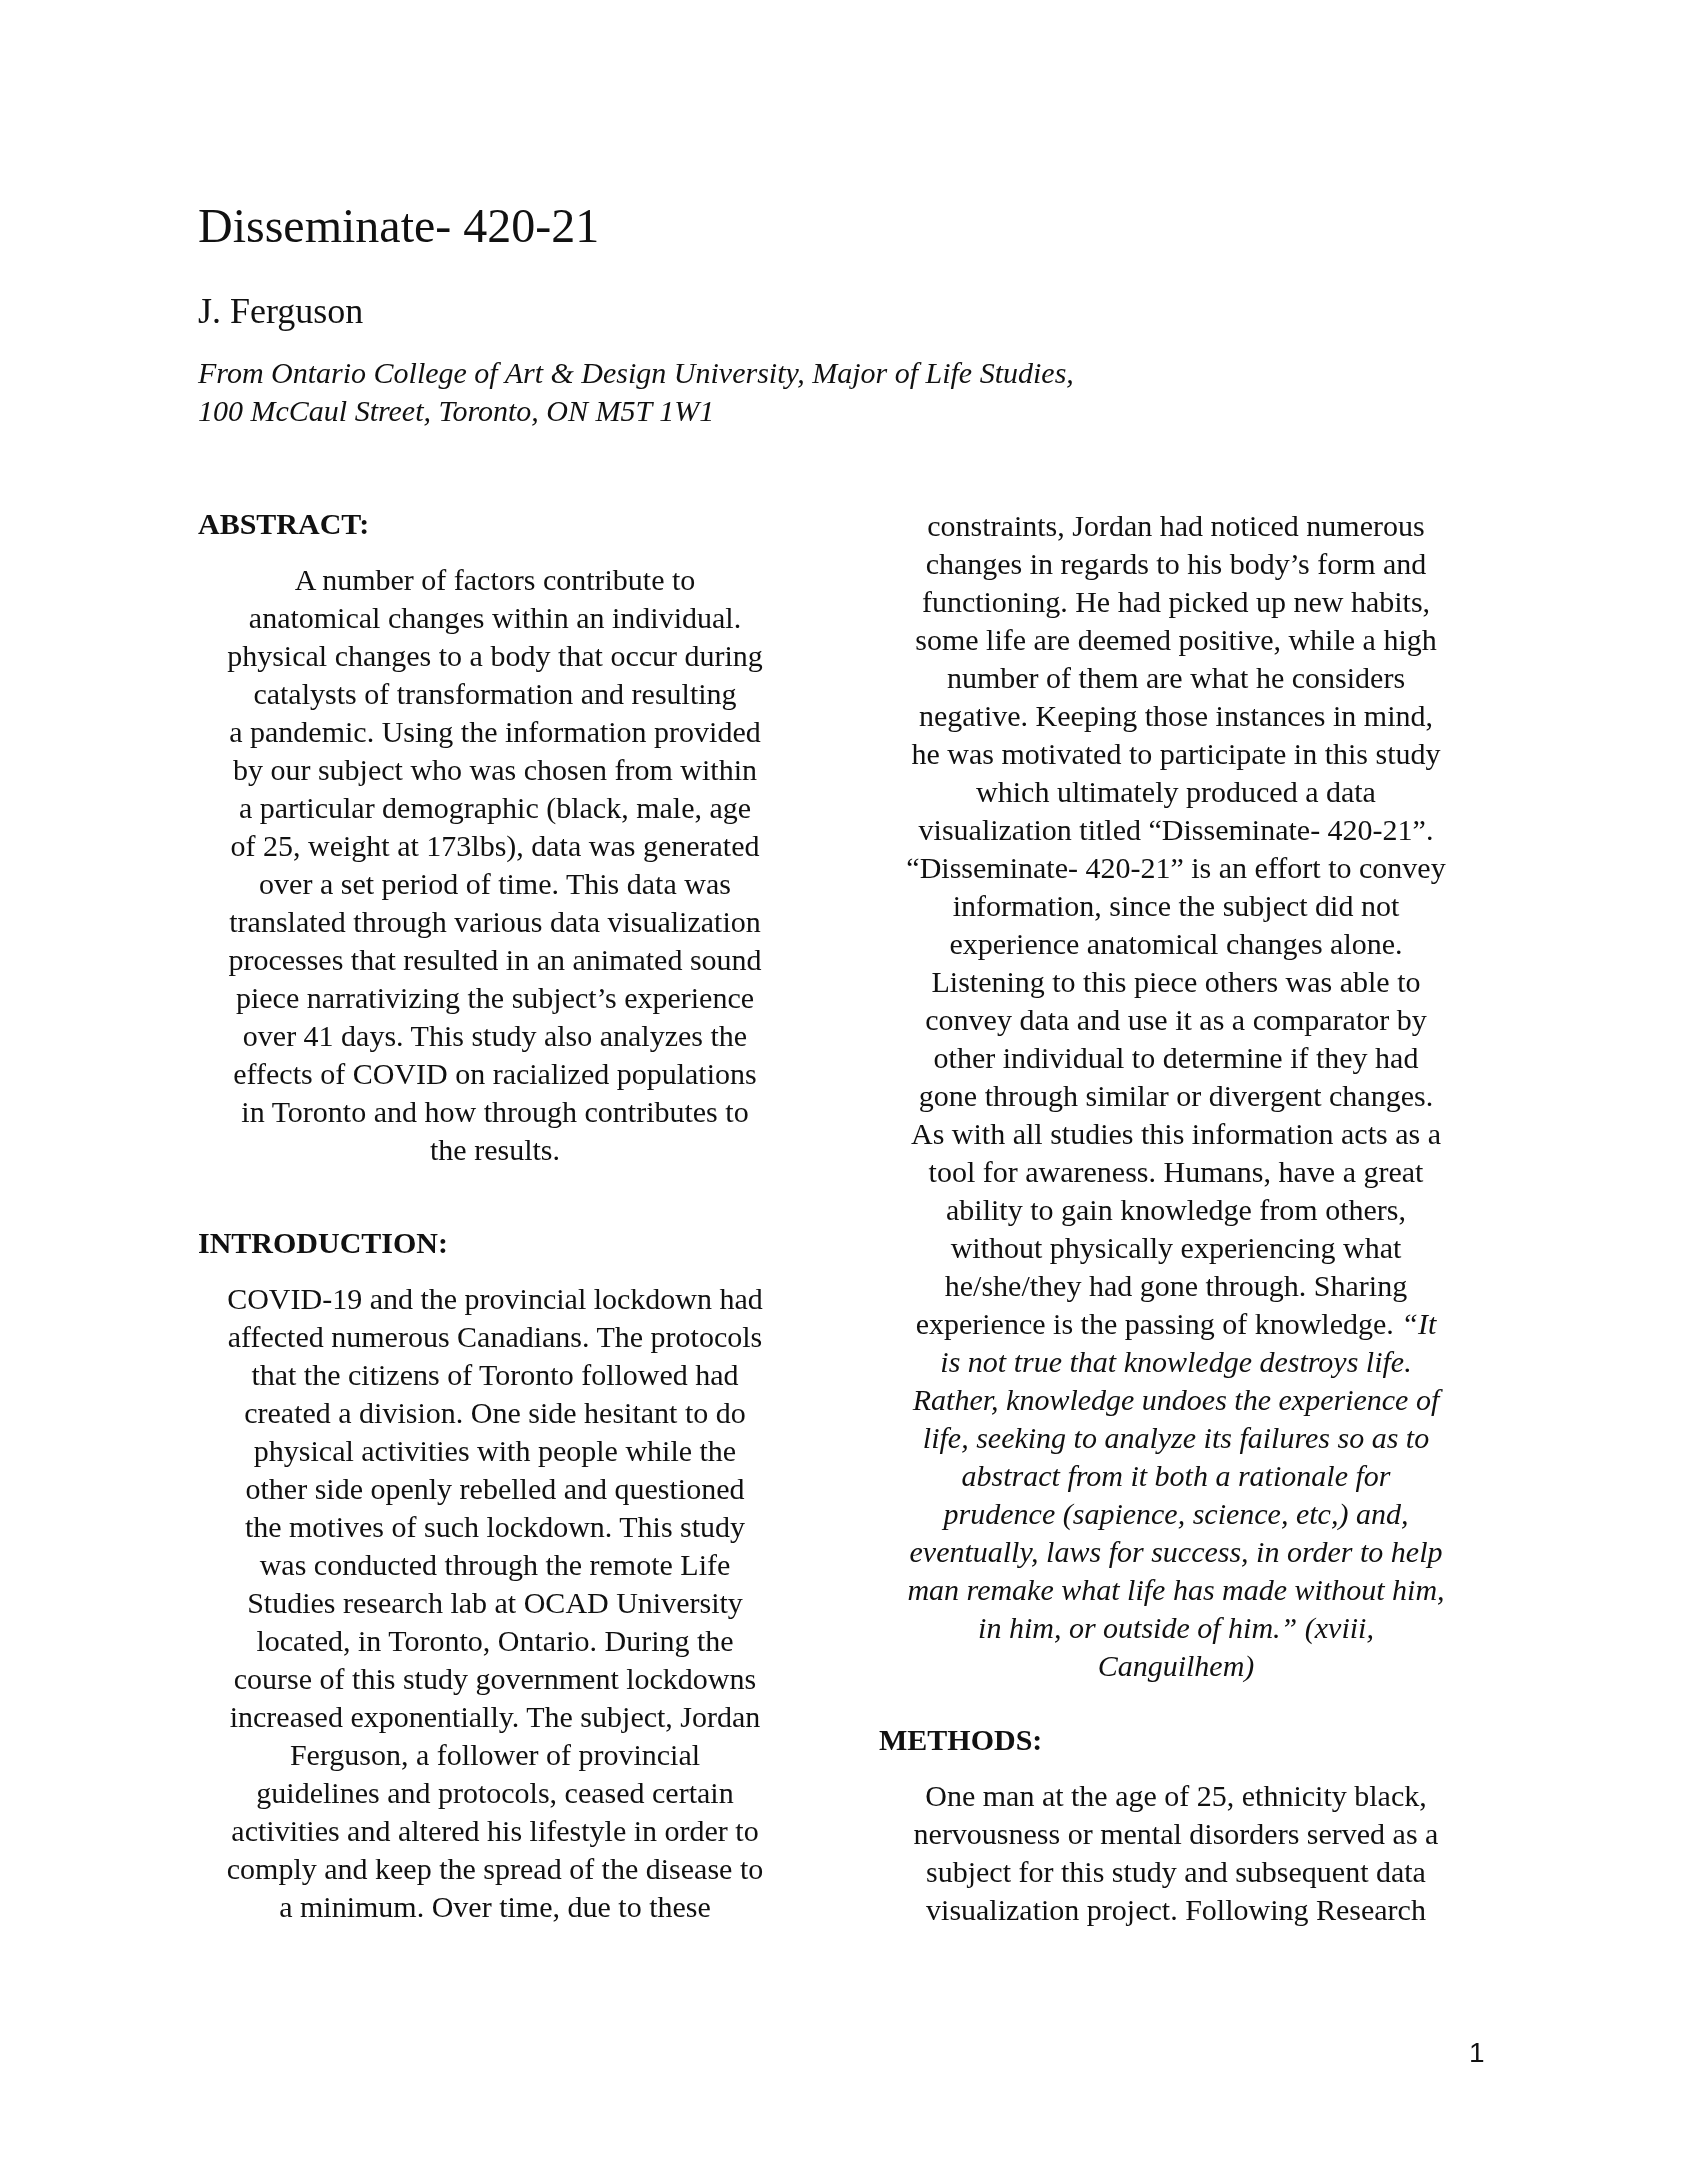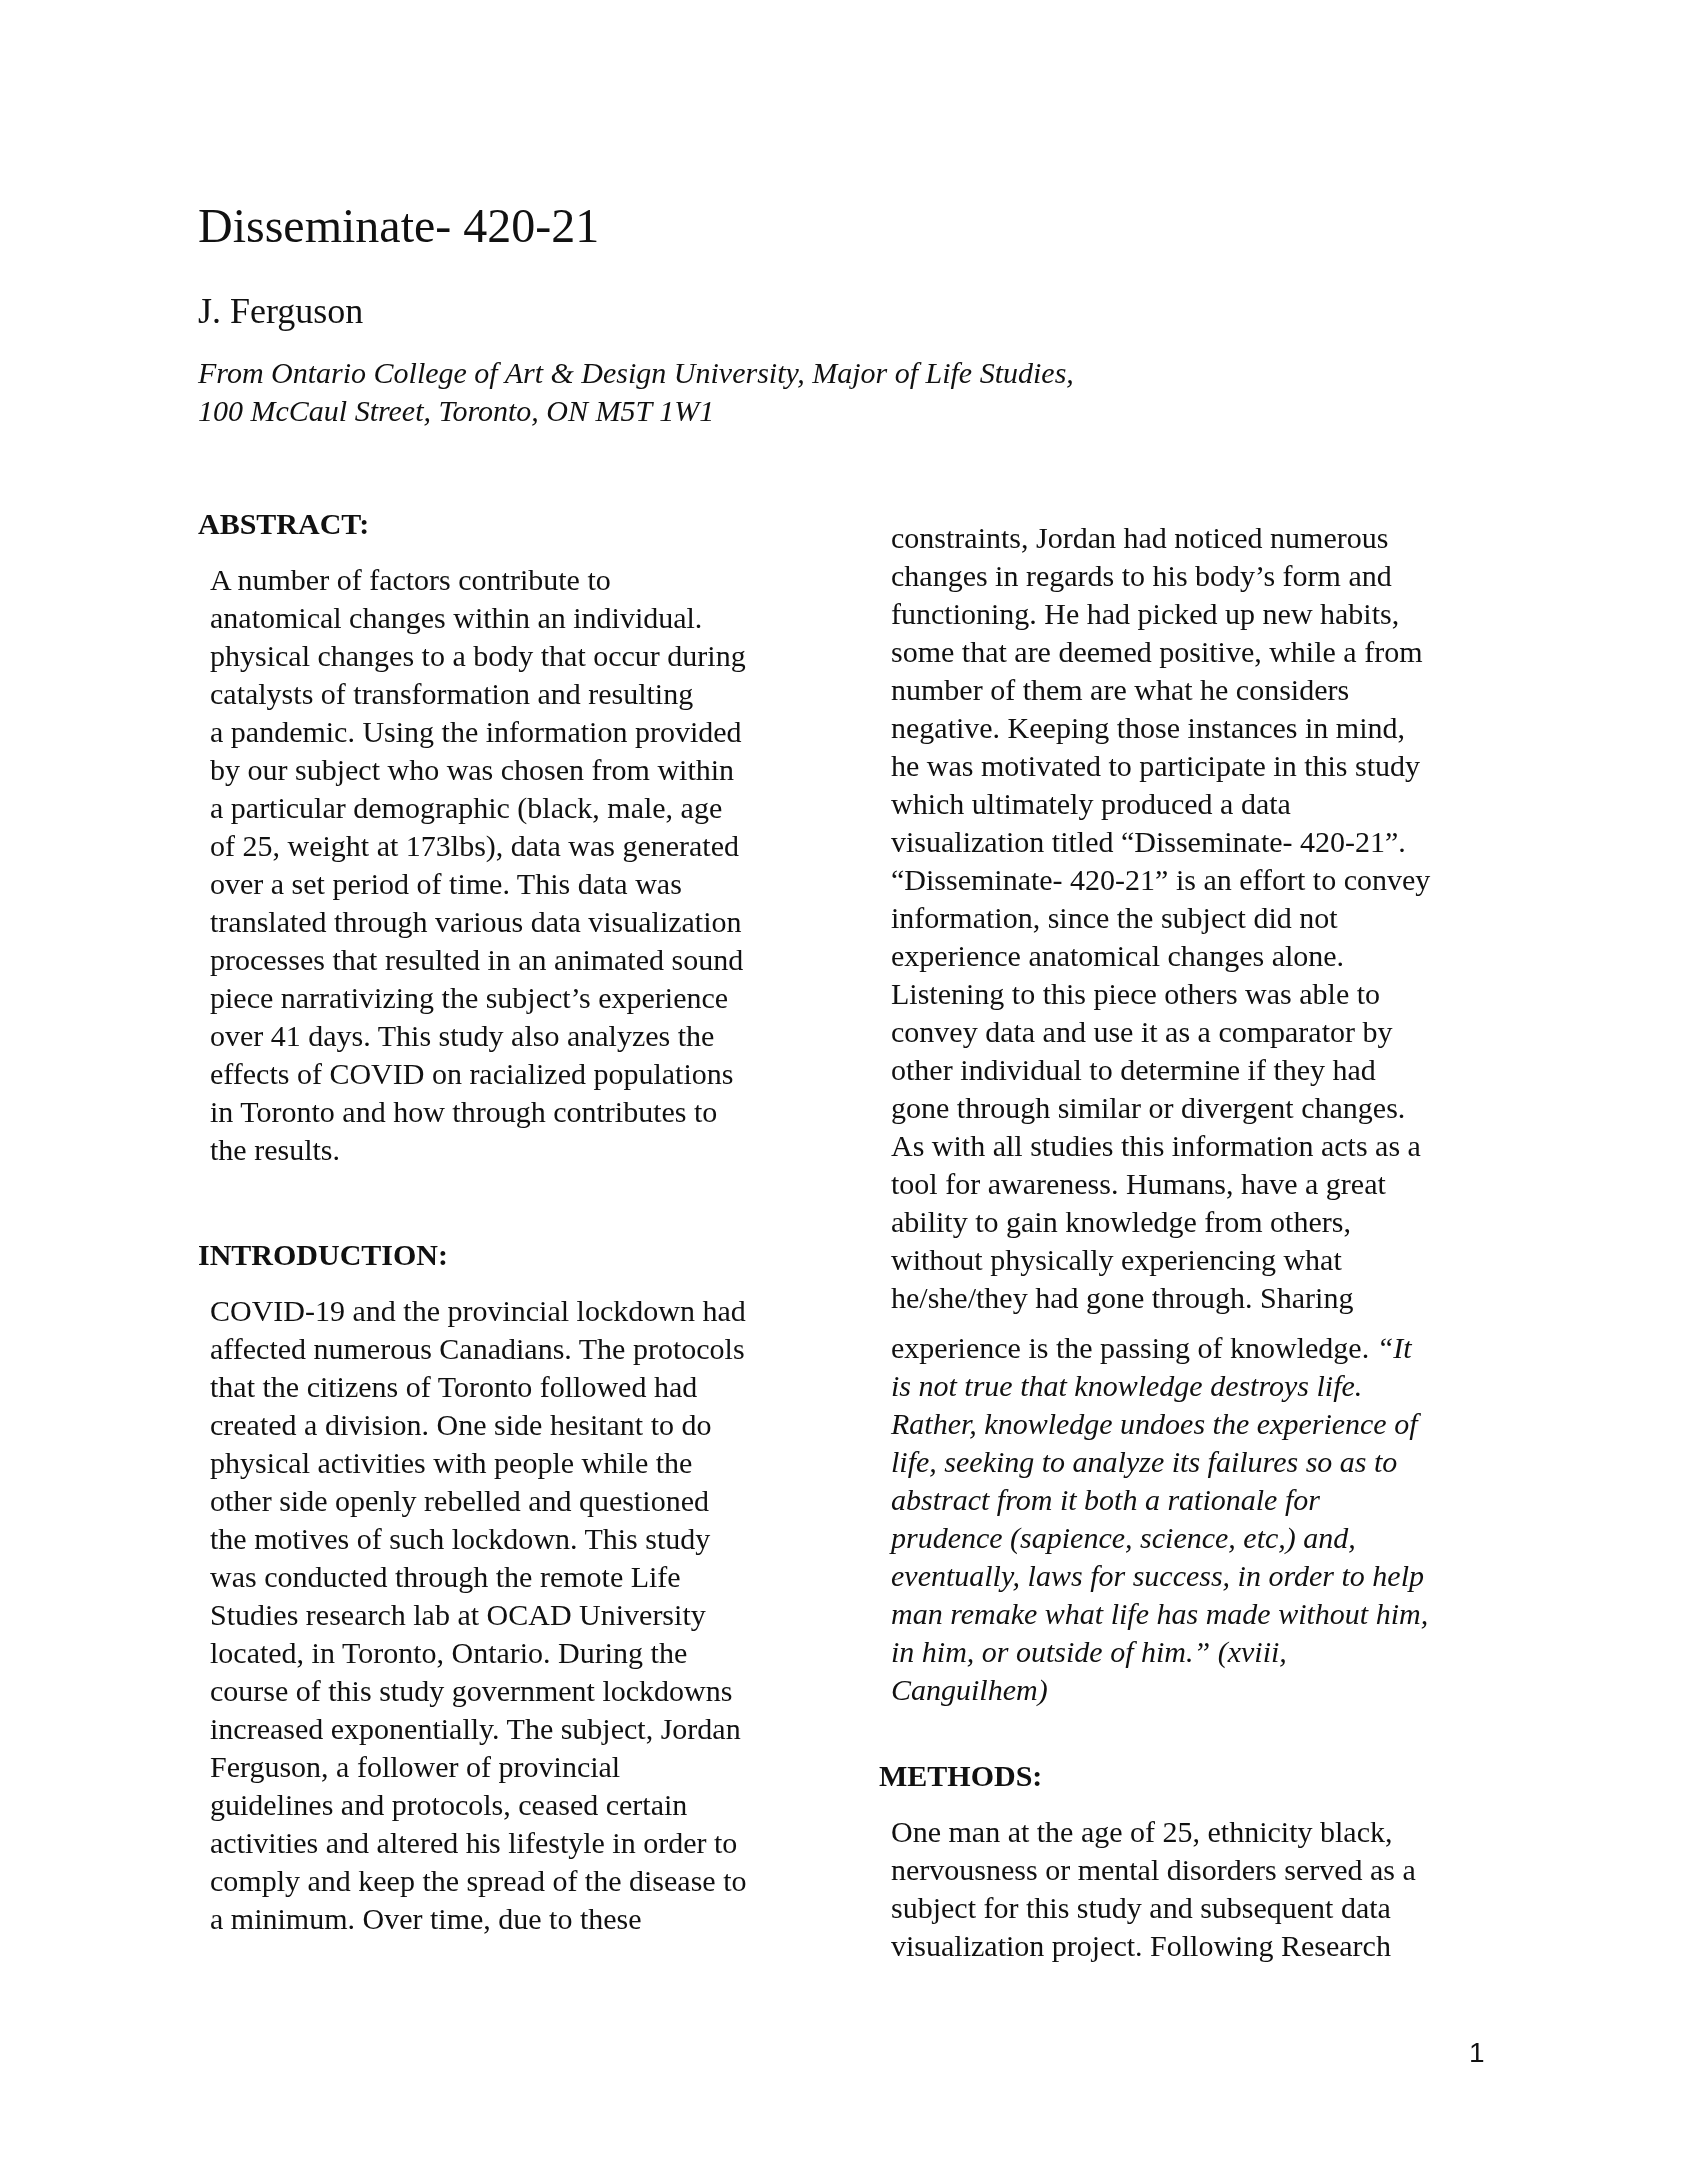--- a/index.html
+++ b/index.html
@@ -6,21 +6,21 @@
   body { width: 1683px; height: 2178px; position: relative; overflow: hidden;
          font-family: "Liberation Serif", "DejaVu Serif", serif; color: #111; }
   .title { position: absolute; left: 198px; top: 198px; font-size: 48px; line-height: 55px; margin: 0; font-weight: normal; }
   .author { position: absolute; left: 198px; top: 289px; font-size: 36px; line-height: 44px; margin: 0; }
   .affil { position: absolute; left: 198px; top: 354px; font-size: 30px; line-height: 38px; font-style: italic; margin: 0; }
   .affil span { display: block; }
   .col { position: absolute; top: 505px; width: 594px; font-size: 30px; line-height: 38px; }
   .col.left { left: 198px; }
   .col.right { left: 879px; top: 507px; }
   .heading { font-weight: bold; font-size: 30px; line-height: 38px; margin: 0 0 18px 0; }
-  .para { margin: 12px; }
+  .para { margin: 0; text-align: center; }
   .line { display: block; white-space: nowrap; }
   .gap { height: 55px; }
   .quote { font-style: italic; }
   .pagenum { position: absolute; left: 1469px; top: 2037px; font-family: "Liberation Sans", "DejaVu Sans", sans-serif; font-size: 28px; }
 </style>
 </head>
 <body>
 
 <h1 class="title">Disseminate- 420-21</h1>
 <p class="author">J. Ferguson</p>
@@ -70,21 +70,21 @@
       <span class="line">comply and keep the spread of the disease to</span>
       <span class="line">a minimum. Over time, due to these</span>
     </p>
 </div>
 
 <div class="col right">
   <p class="para" id="intro-cont">
       <span class="line">constraints, Jordan had noticed numerous</span>
       <span class="line">changes in regards to his body’s form and</span>
       <span class="line">functioning. He had picked up new habits,</span>
-      <span class="line">some that are deemed positive, while a from</span>
+      <span class="line">some life are deemed positive, while a high</span>
       <span class="line">number of them are what he considers</span>
       <span class="line">negative. Keeping those instances in mind,</span>
       <span class="line">he was motivated to participate in this study</span>
       <span class="line">which ultimately produced a data</span>
       <span class="line">visualization titled “Disseminate- 420-21”.</span>
       <span class="line">“Disseminate- 420-21” is an effort to convey</span>
       <span class="line">information, since the subject did not</span>
       <span class="line">experience anatomical changes alone.</span>
       <span class="line">Listening to this piece others was able to</span>
       <span class="line">convey data and use it as a comparator by</span>

